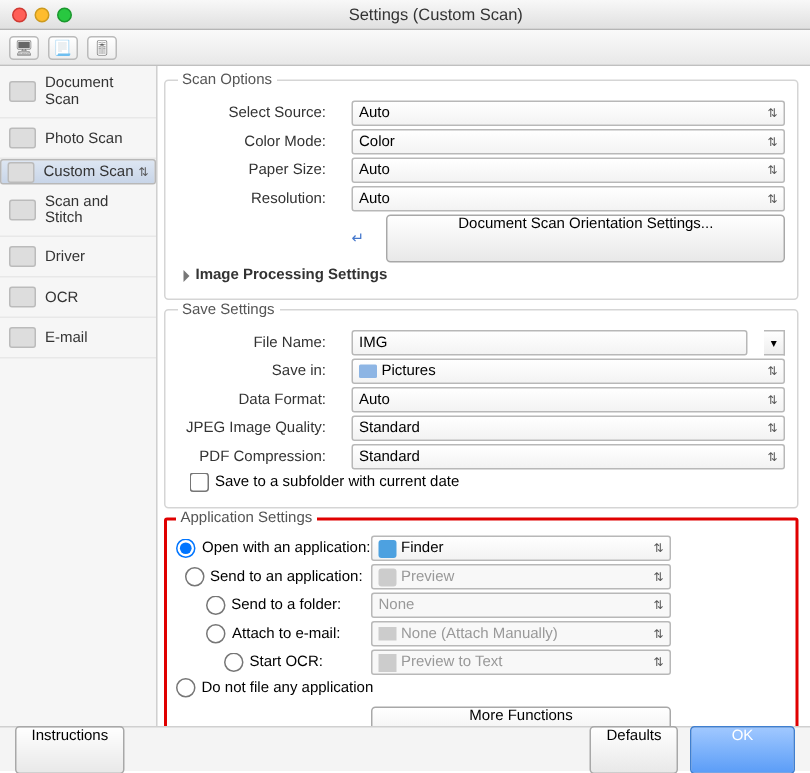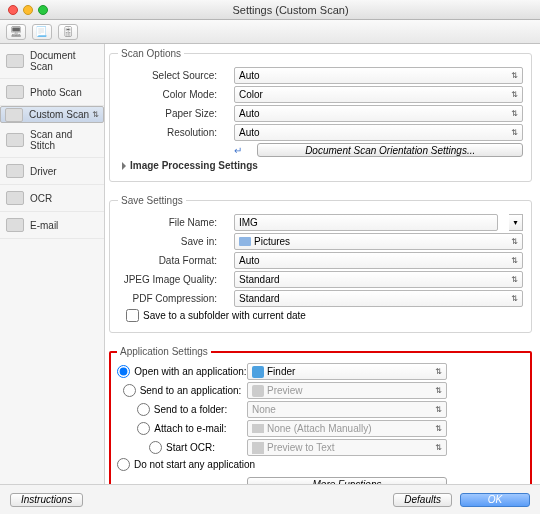--- a/index.html
+++ b/index.html
@@ -19,29 +19,29 @@
 .tbtn { width:20px; height:16px; border:1px solid #bbb; border-radius:3px; background:linear-gradient(#fff,#eee); display:flex; align-items:center; justify-content:center; font-size:10px; color:#666;}
 
 
 .main { display:flex; height:440px; }
 .sidebar { width:105px; background:#f6f6f6; border-right:1px solid #d0d0d0; }
 .sb-item { display:flex; align-items:center; gap:6px; padding:6px 6px; border-bottom:1px solid #e8e8e8; font-size:10px; color:#333; cursor:pointer;}
 .sb-item.sel { background:linear-gradient(#dde6f2,#c8d5e8); }
 .sb-icon { width:18px; height:14px; background:#ddd; border:1px solid #bbb; border-radius:2px; flex-shrink:0;}
 .content { flex:1; background:#fff; overflow:auto; padding:4px 8px 4px 4px; }
 
-fieldset { border:1px solid #d5d5d5; border-radius:3px; margin-bottom:13px; padding:6px 8px 8px; }
+fieldset { border:1px solid #d5d5d5; border-radius:3px; margin-bottom:1px; padding:6px 8px 8px; }
 legend { font-size:10px; color:#555; padding:0 3px; }
 
 .row { display:flex; align-items:center; margin:2px 0;gap:11px; }
 .lbl { width:105px; text-align:right; padding-right:6px; font-size:10px; color:#333; }
 .sel, .inp { flex:1; height:17px; border:1px solid #b8b8b8; border-radius:2px; background:linear-gradient(#fff,#f3f3f3); font-size:10px; padding:0 4px; position:relative; display:flex; align-items:center;}
 .sel::after { content:"⇅"; font-size:8px; color:#555; position:absolute; right:4px; }
 .sel.sm { flex:none; width:200px;}
-.btn { height:14px; border:1px solid #a8a8a8; border-radius:3px; background:linear-gradient(#fff,#e8e8e8); font-size:10px; padding:0 10px; display:inline-flex; align-items:center; cursor:pointer;font-style:italic;}
+.btn { height:32px; border:1px solid #a8a8a8; border-radius:3px; background:linear-gradient(#fff,#e8e8e8); font-size:10px; padding:0 10px; display:inline-flex; align-items:flex-start; cursor:pointer;}
 .btn.primary { background:linear-gradient(#a0c8ff,#5b9df7); border-color:#3f7fd0; color:#fff;}
 .chk { display:flex; align-items:center; gap:4px; margin:2px 0 2px 8px; font-size:10px;}
 .chk input { margin:0; }
 .radio { display:flex; align-items:center; gap:4px; font-size:10px; width:130px;justify-content:center;}
 .arow { display:flex; align-items:center; margin:2px 0;}
 .disabled .sel { color:#999; background:#f8f8f8;}
 .folder-ico { width:12px; height:9px; background:#8db5e4; border-radius:1px; display:inline-block; margin-right:3px; flex-shrink:0;}
 .finder-ico { width:12px; height:12px; background:#4da1e0; border-radius:2px; display:inline-block; margin-right:3px; flex-shrink:0;}
 .tri { display:inline-block; width:0; height:0; border-left:4px solid #777; border-top:4px solid transparent; border-bottom:4px solid transparent; margin-right:4px;}
 .disclosure { font-size:10px; color:#333; margin:3px 0 2px 4px; display:flex; align-items:center; font-weight:bold;}
@@ -229,21 +229,21 @@
             <span>Start OCR:</span>
           </label>
           <div class="sel sm">
             <span style="width:12px;height:12px;background:#ccc;display:inline-block;margin-right:3px;"></span>
             <span>Preview to Text</span>
           </div>
         </div>
       <div class="arow">
           <label class="radio" style="width:auto;">
             <input type="radio" name="app" style="">
-            <span>Do not start any application</span>
+            <span>Do not file any application</span>
           </label>
         </div>
       <div class="arow" style="margin-top:6px;">
           <div style="width:130px;"></div>
           <div class="btn" style="width:200px;justify-content:center;">
             <span>More Functions</span>
           </div>
         </div>
     </fieldset>
 

